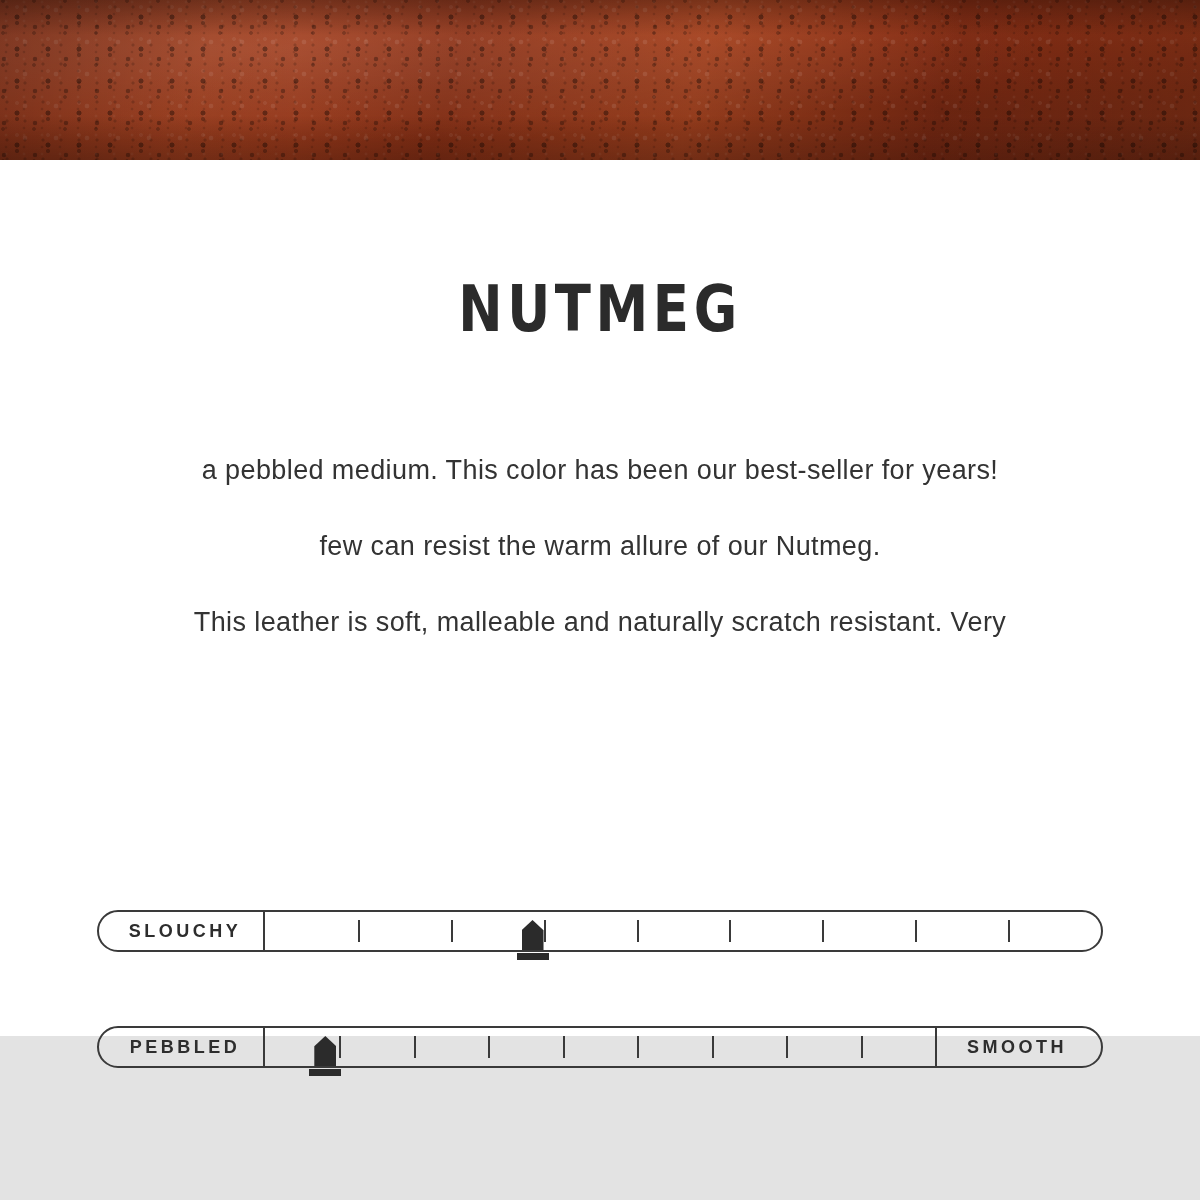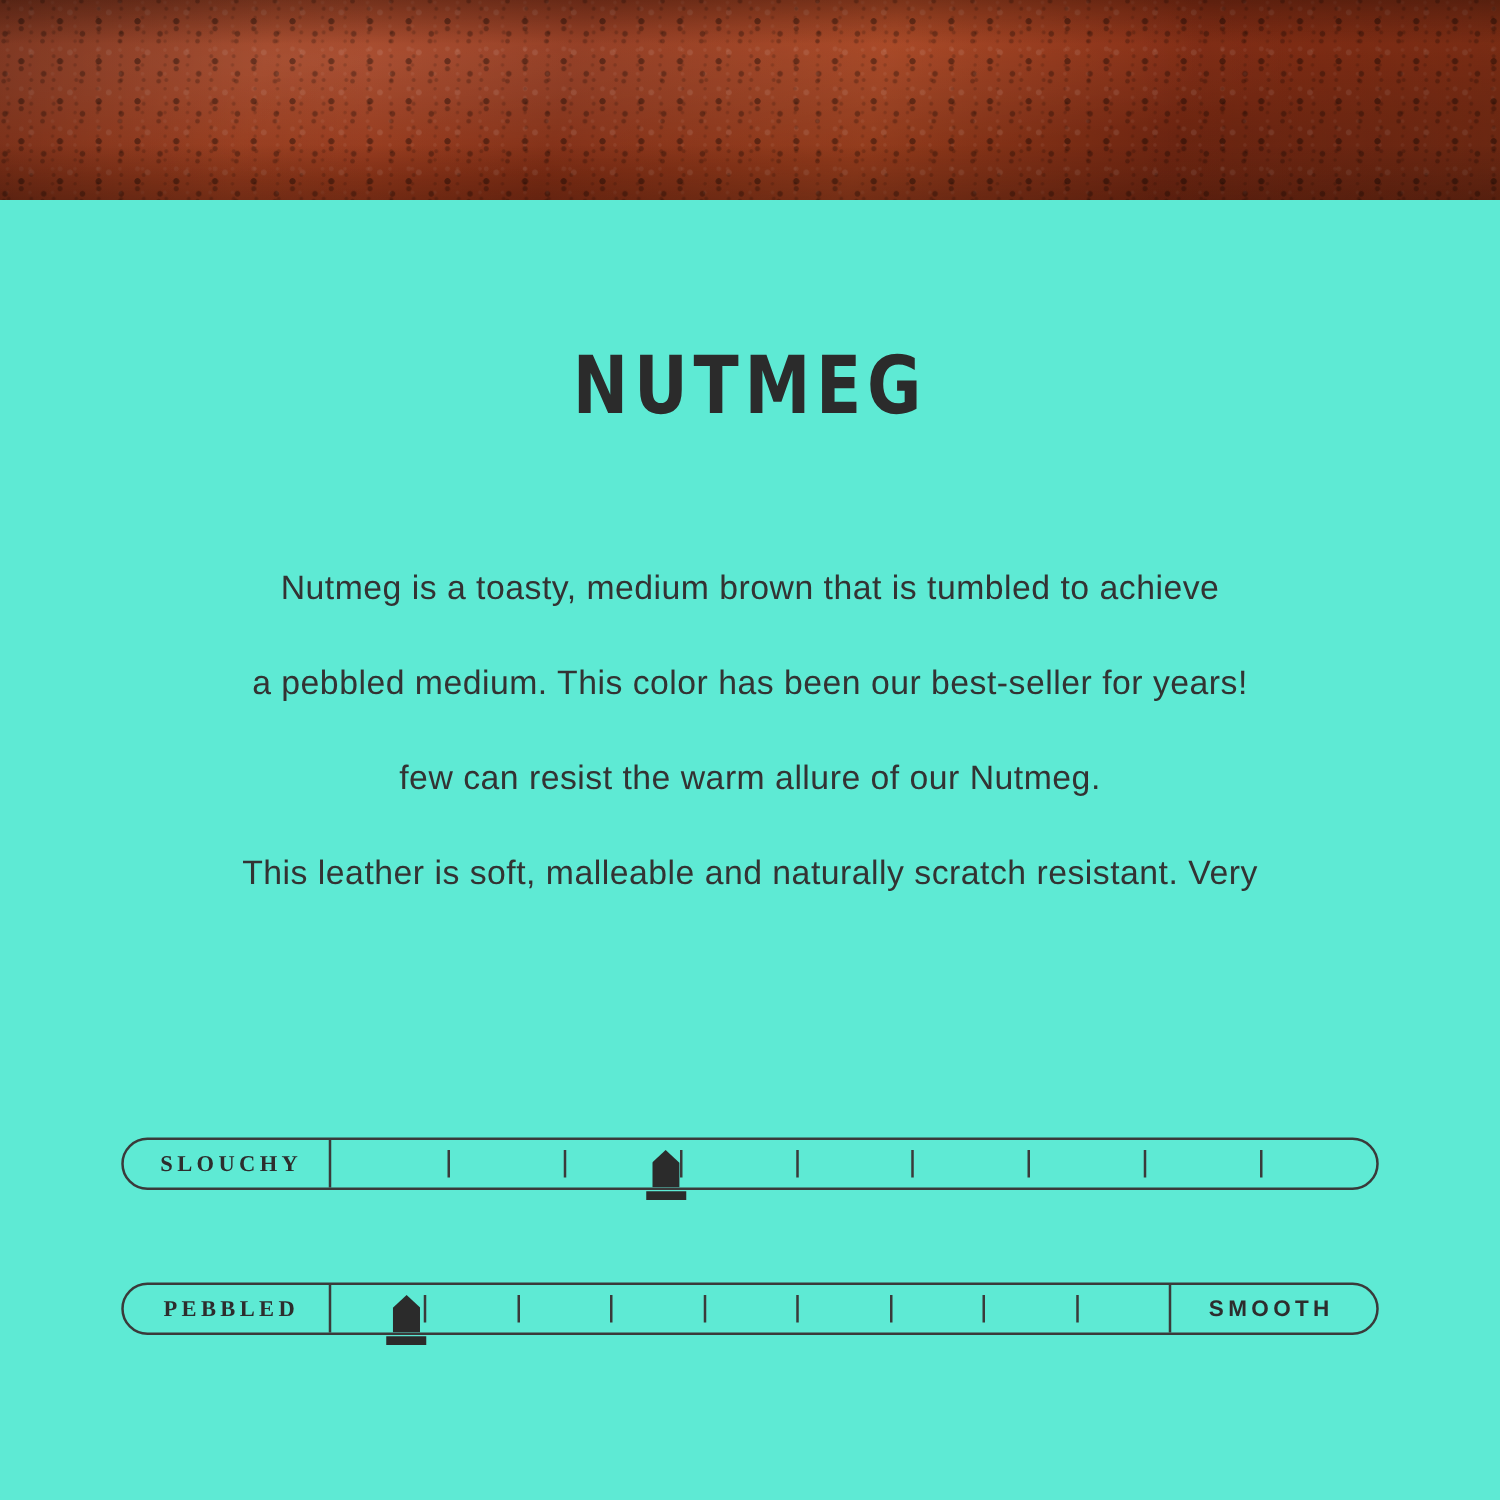--- a/index.html
+++ b/index.html
@@ -9,22 +9,22 @@
   body {
     width: 1200px;
     height: 1200px;
     background: #e3e3e3;
     font-family: "Liberation Sans", sans-serif;
     overflow: hidden;
   }
   .page {
     position: relative;
     width: 1200px;
-    height: 1200px;
-    background: #5eead4;
+    height: 1036px;
+    background: #ffffff;
   }
 
   
   .swatch {
     position: absolute;
     left: 0;
     top: 0;
     width: 1200px;
     height: 160px;
     overflow: hidden;
@@ -123,21 +123,20 @@
     font-weight: bold;
     letter-spacing: 3.5px;
     color: #2d2d2d;
     box-sizing: border-box;
     white-space: nowrap;
   }
   .scale-label.left {
     width: 166px;
     border-right: 2px solid #3a3a3a;
     padding-left: 8px;
-    font-family: Liberation Serif, serif;
   }
   .scale-label.right {
     width: 166px;
     border-left: 2px solid #3a3a3a;
     padding-right: 4px;
   }
   .scale-track {
     position: relative;
     flex: 1 1 auto;
   }
@@ -183,21 +182,20 @@
 
   <div class="swatch" id="leather-swatch">
     <div class="grain"></div>
     <div class="grain2"></div>
     <div class="shade"></div>
   </div>
 
   <div class="title">NUTMEG</div>
 
   <div class="body-copy">
-    <div class="line">Nutmeg is a toasty, medium brown that is tumbled to achieve</div>
     <div class="line">a pebbled medium. This color has been our best-seller for years!</div>
     <div class="line">few can resist the warm allure of our Nutmeg.</div>
     <div class="line">This leather is soft, malleable and naturally scratch resistant.  Very</div>
   </div>
 
   <div class="scale" id="scale-softness">
     <div class="scale-label left">SLOUCHY</div>
     <div class="scale-track" id="track-softness">
         <div class="tick" style="left: 11.1111%;"></div>
         <div class="tick" style="left: 22.2222%;"></div>

